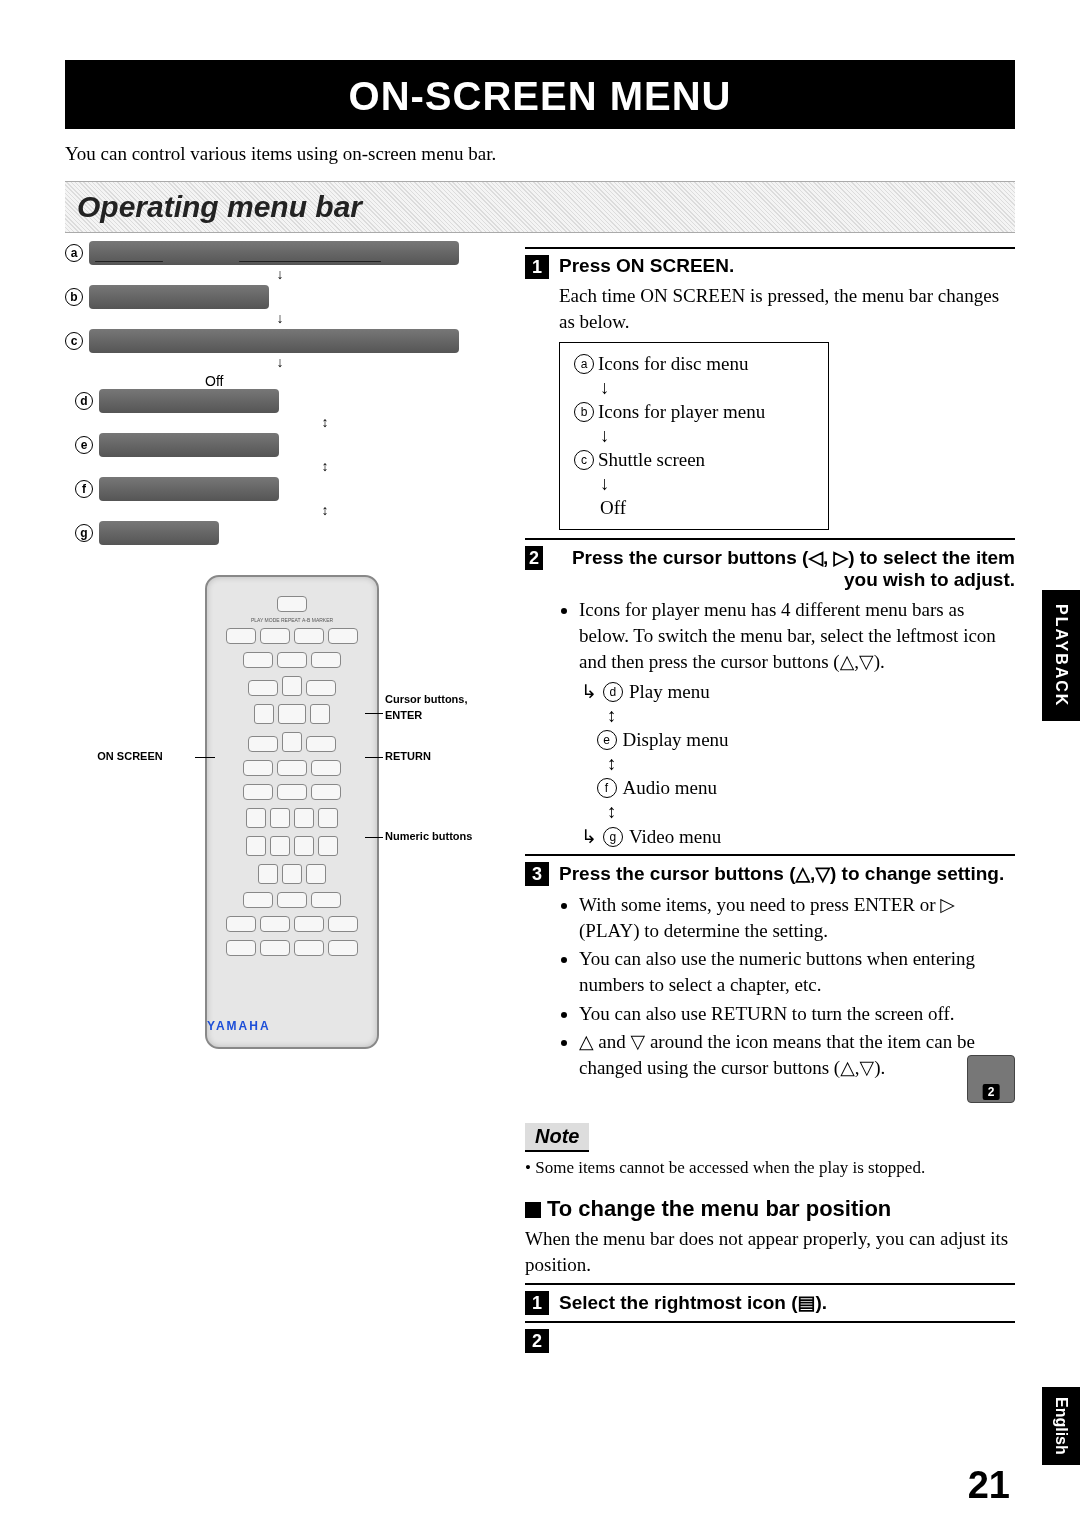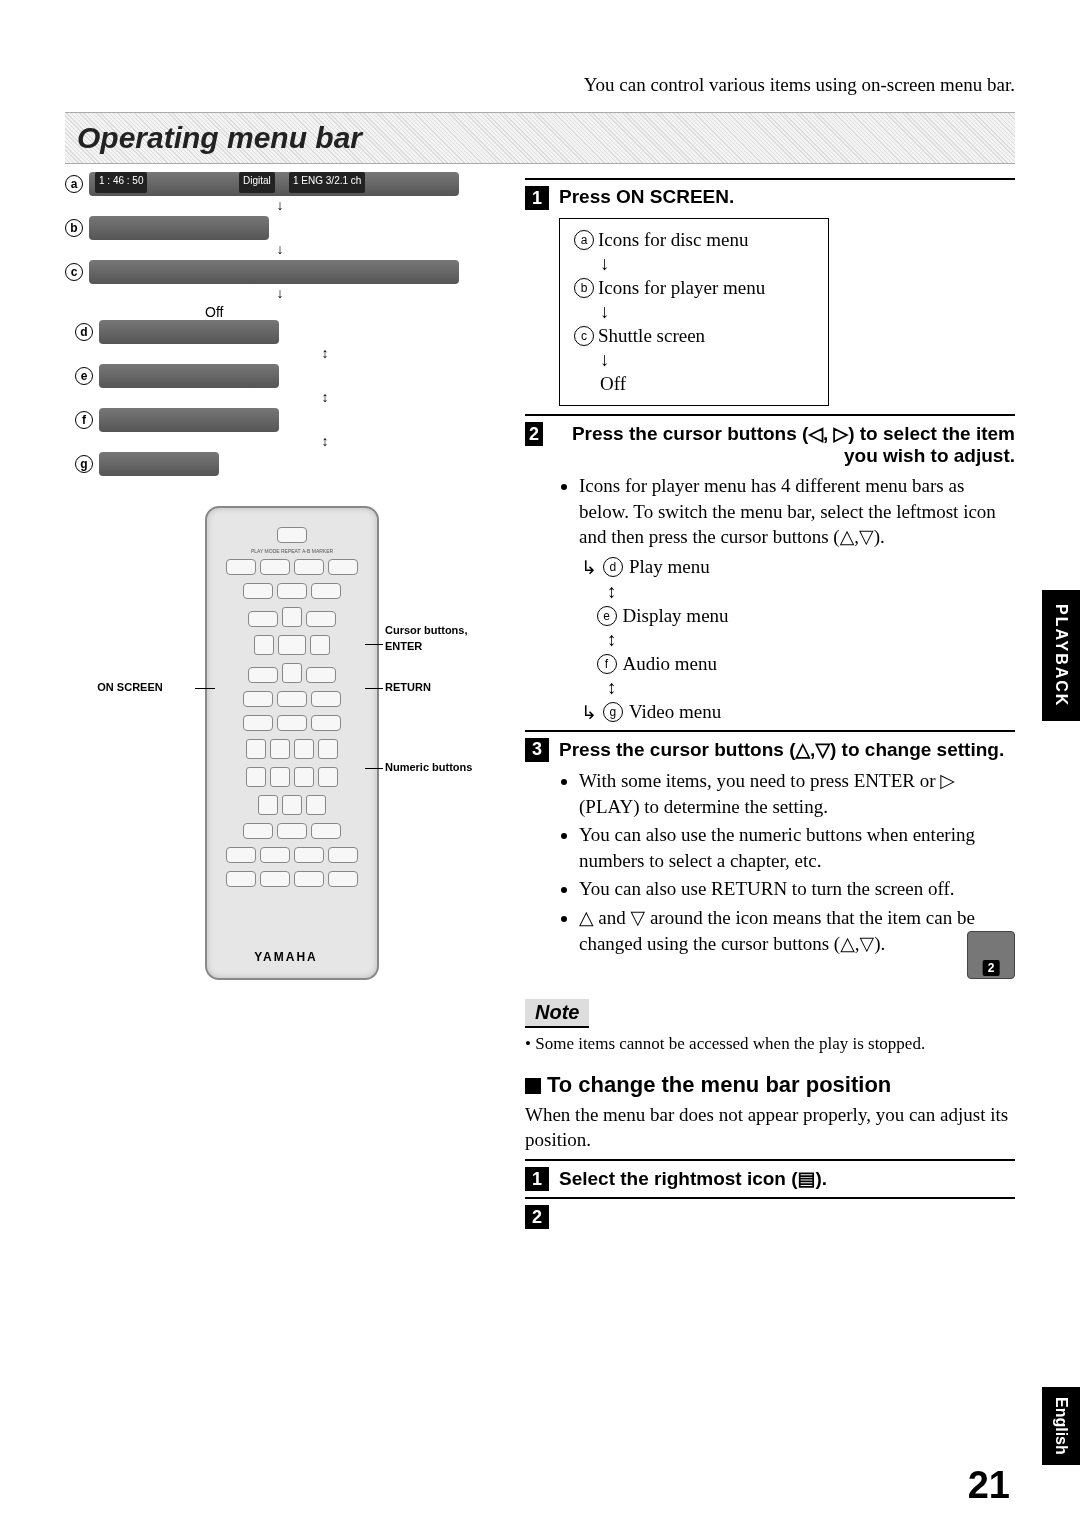--- a/index.html
+++ b/index.html
@@ -19,58 +19,58 @@
   .title-bar {
     background: #000;
     color: #fff;
     text-align: center;
     font-family: Arial, Helvetica, sans-serif;
     font-weight: 700;
     font-size: 40px;
     padding: 14px 0 10px 0;
     letter-spacing: 1px;
   }
-  .intro { margin: 14px 0 16px 0; font-size: 19px; text-align: right; }
+  .intro { margin: 14px 0 16px 0; font-size: 19px; }
   .section-head {
     background: repeating-linear-gradient(45deg, #dcdcdc 0, #dcdcdc 1px, #f4f4f4 1px, #f4f4f4 3px);
     font-family: Arial, Helvetica, sans-serif;
     font-weight: 700;
     font-style: italic;
     font-size: 30px;
     padding: 8px 12px;
     color: #222;
     border-top: 1px solid #aaa;
     border-bottom: 1px solid #aaa;
   }
   .cols {
     display: flex;
     gap: 30px;
     margin-top: 8px;
   }
   .cL { width: 430px; }
   .cR { flex: 1; }
   .barA{width:370px;height:24px;background:linear-gradient(#777,#555);border-radius:4px;position:relative;}
-  .barA .seg{position:absolute;top:0;bottom:3px;background:#222;color:#fff;font:10px/18px Arial;border-radius:2px;padding:0 4px;}
+  .barA .seg{position:absolute;top:20px;bottom:3px;background:#222;color:#fff;font:10px/18px Arial;border-radius:2px;padding:0 12px;}
   .barB{width:180px;height:24px;background:linear-gradient(#777,#555);border-radius:4px}
   .barC{width:370px;height:24px;background:linear-gradient(#777,#555);border-radius:4px}
   .arr{font-size:14px;text-align:center;margin:2px 0}
   .leadlbl{font-size:12px;font-family:Arial;display:inline-block;border:1px solid #000;border-radius:50%;width:16px;height:16px;line-height:16px;text-align:center;font-weight:bold;}
   .row{display:flex;align-items:center;gap:6px}
   .offl{font-size:14px;font-family:Arial;margin-left:140px}
   .sub{font-size:19px;margin:8px 0 4px 12px}
   
   .remoteWrap{position:relative;margin-top:30px;width:430px;height:490px}
   .remote{
     position:absolute;left:140px;top:0;width:170px;height:470px;background:#e6e6e6;border:2px solid #888;border-radius:14px;box-shadow:inset 0 0 6px rgba(0,0,0,.2)
   }
   .remote .grid{position:absolute;inset:14px;font:7px/1 Arial;color:#555}
   .btnR{display:inline-block;border:1px solid #888;border-radius:4px;background:#f7f7f7;width:28px;height:14px;margin:2px}
   .btnSq{display:inline-block;border:1px solid #888;border-radius:3px;background:#f7f7f7;width:18px;height:18px;margin:2px}
   .rowr{text-align:center;margin:3px 0}
-  .brand{position:absolute;bottom:14px;left:0;right:12px;text-align:center;font:bold 12px Arial;letter-spacing:2px;color:#000000}
+  .brand{position:absolute;bottom:14px;left:0;right:12px;text-align:left;font:bold 12px Arial;letter-spacing:2px;color:#1d4ed8}
   .lead{position:absolute;font:11px Arial;font-weight:bold}
   .leadL{border-top:1px solid #000;height:0;position:absolute}
   
   .step{display:flex;gap:10px;margin:6px 0 4px 0;border-top:2px solid #000;padding-top:6px}
   .num{background:#000;color:#fff;font:bold 18px Arial;width:24px;height:24px;display:flex;align-items:center;justify-content:center}
   .stB{font:bold 19px Arial;text-align:right;}
   .body{margin-left:34px;font-size:19px;line-height:1.35}
   .box{border:1px solid #000;padding:8px 14px;margin:8px 0 8px 34px;width:240px;font-size:19px}
   .box .ll{margin:2px 0;display:flex;gap:4px;align-items:center}
   .circ{display:inline-flex;width:18px;height:18px;border:1px solid #000;border-radius:50%;align-items:center;justify-content:center;font:12px Arial}
@@ -87,20 +87,21 @@
   .plain{font-size:19px;margin:2px 0 6px 0;line-height:1.35}
   
   .tabPlay{position:absolute;right:0;top:590px;background:#000;color:#fff;writing-mode:vertical-rl;font:bold 16px Arial;padding:14px 10px;letter-spacing:2px}
   .tabEng{position:absolute;right:0;bottom:70px;background:#000;color:#fff;writing-mode:vertical-rl;font:bold 16px Arial;padding:10px}
   .pgn{position:absolute;right:70px;bottom:28px;font:bold 38px Arial}
 </style>
 </head>
 <body>
 
 <div class="page">
+  <div class="title-bar">ON-SCREEN MENU</div>
   <div class="intro">You can control various items using on-screen menu bar.</div>
   <div class="section-head">Operating menu bar</div>
 
   <div class="cols">
 
     <div class="cL">
       <div class="row">
           <span class="leadlbl">a</span>
         <div class="barA">
           <span class="seg" style="left:6px">1 : 46 : 50</span>
@@ -172,20 +173,21 @@
         <div class="lead" style="left:320px;top:255px">Numeric buttons</div>
         <div class="leadL" style="left:300px;top:262px;width:18px"></div>
       </div>
     </div>
 
     <div class="cR">
       <div class="step">
           <div class="num">1</div>
         <div class="stB">Press ON SCREEN.</div>
         </div>
+      <div class="body">Each time ON SCREEN is pressed, the menu bar changes as below.</div>
       <div class="box">
         <div class="ll">
             <span class="circ">a</span>
             <span>Icons for disc menu</span>
           </div>
         <div class="ll" style="margin-left:26px">↓</div>
         <div class="ll">
             <span class="circ">b</span>
             <span>Icons for player menu</span>
           </div>

